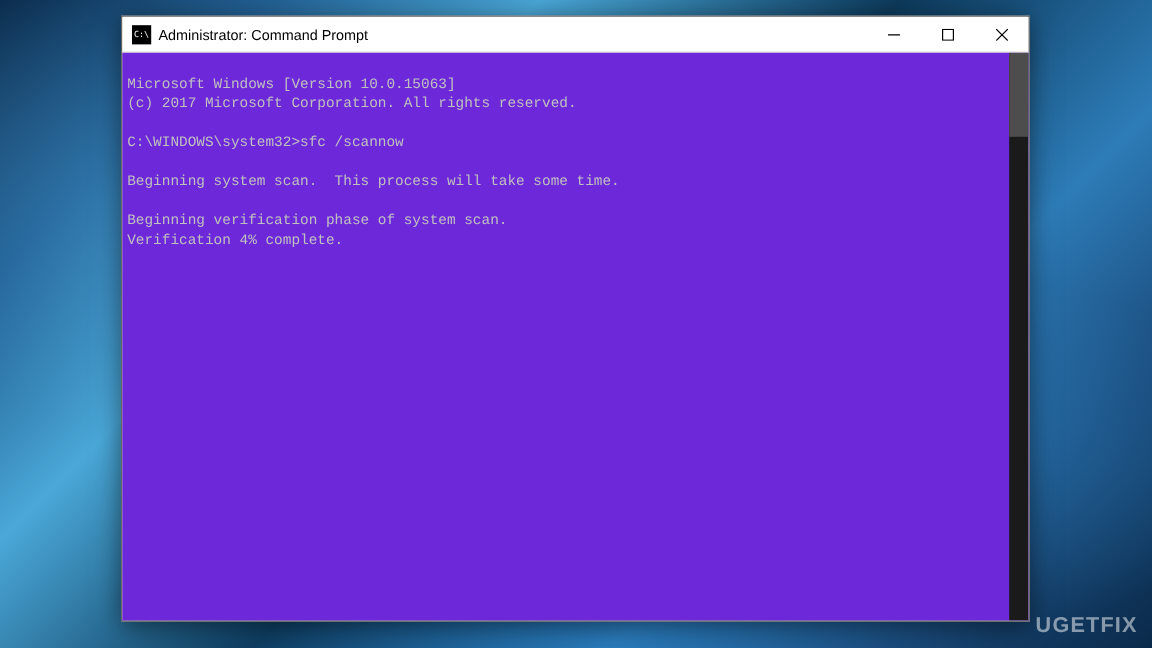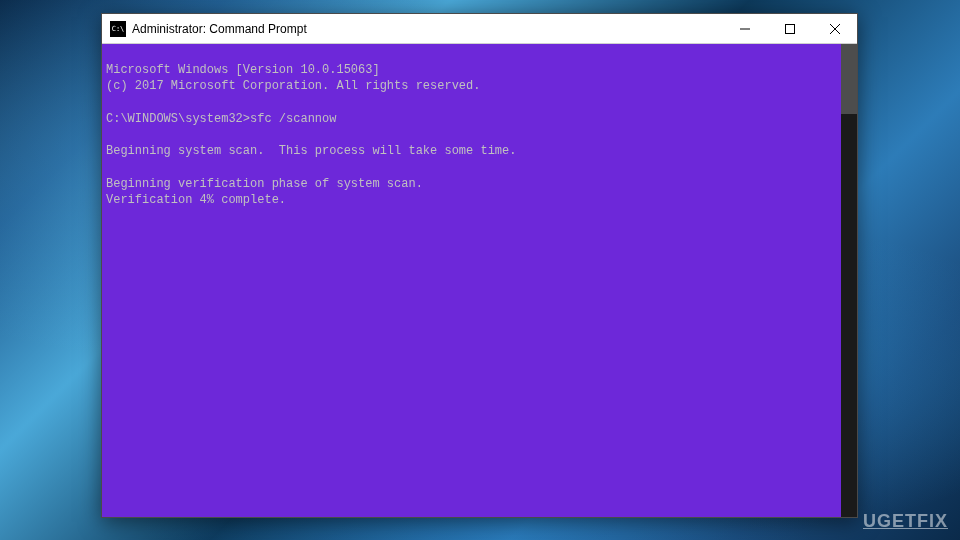--- a/index.html
+++ b/index.html
@@ -103,21 +103,20 @@
     }
     .watermark {
       position: absolute;
       right: 12px;
       bottom: 8px;
       font-size: 18px;
       font-weight: bold;
       color: rgba(255,255,255,0.5);
       letter-spacing: 1px;
       font-family: Arial, sans-serif;
-      text-decoration: underline;
     }
   </style>
 </head>
 <body>
 
 <div class="bg-curves"></div>
 
 <div class="window">
   <div class="titlebar">
     <div class="titlebar-icon"></div>

